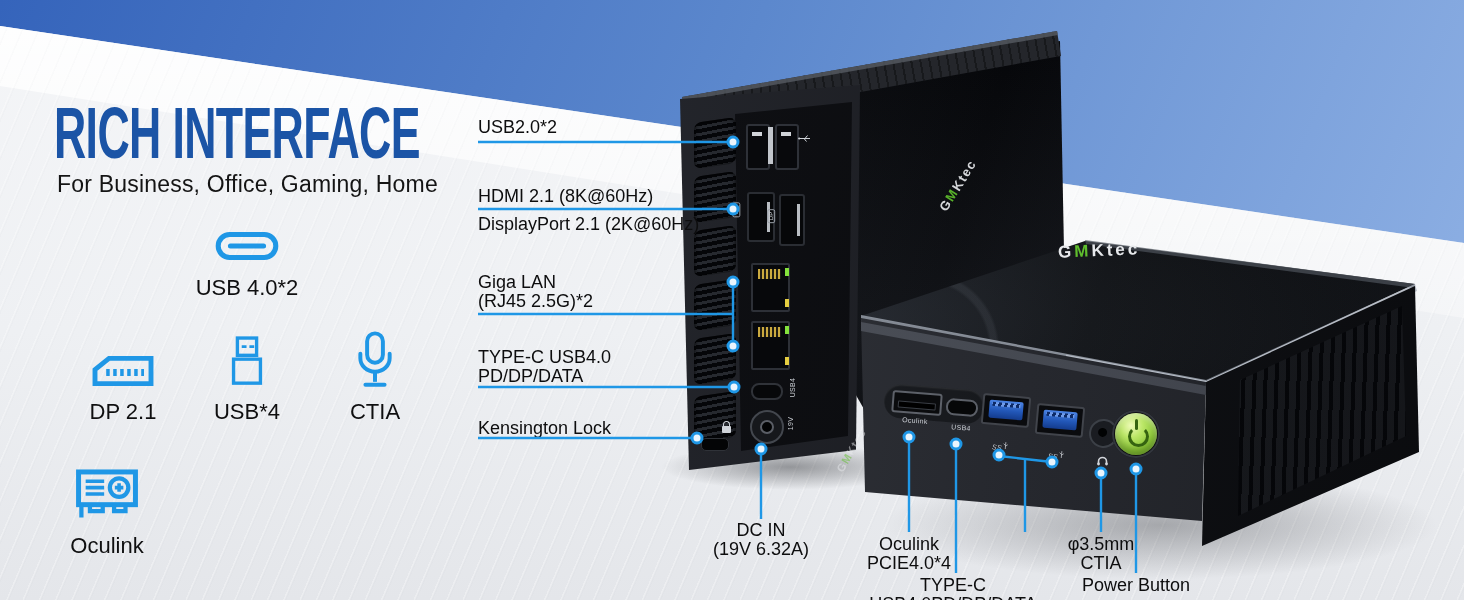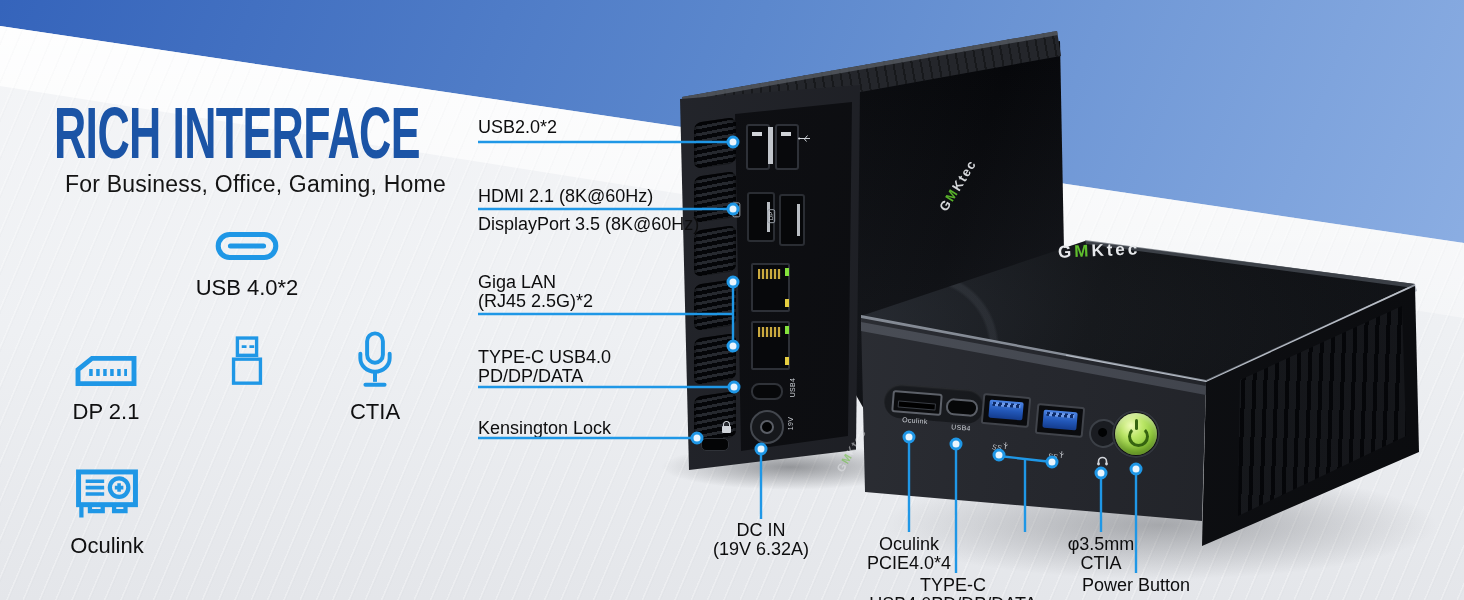--- a/index.html
+++ b/index.html
@@ -13,21 +13,21 @@
     clip-path:polygon(0 0,1464px 0,1464px 243px,0 26px);}
   .horizon{inset:0;background:linear-gradient(180deg,#ffffff 0%,rgba(255,255,255,0) 85%);
     clip-path:polygon(0 26px,1464px 243px,1464px 318px,0 86px);opacity:.95;}
   .streaks{inset:0;opacity:.55;
     background:repeating-linear-gradient(113deg,rgba(255,255,255,.55) 0 1px,rgba(150,156,166,.06) 2px 3px,rgba(255,255,255,0) 3px 15px);
     clip-path:polygon(0 26px,1464px 243px,1464px 600px,0 600px);}
 
   
   .title{left:54px;top:97px;font-size:72px;line-height:1;font-weight:bold;color:#1b54a6;
     letter-spacing:-1px;white-space:nowrap;transform:scaleX(.62);transform-origin:left top;}
-  .subtitle{left:57px;top:171px;font-size:23px;color:#141414;white-space:nowrap;letter-spacing:.2px;margin-left:8px;}
+  .subtitle{left:57px;top:171px;font-size:23px;color:#141414;white-space:nowrap;letter-spacing:.2px;}
 
   
   .cell{position:absolute;width:150px;text-align:center;}
   .icn{display:flex;align-items:flex-end;justify-content:center;}
   .r1 .icn{height:54px;} .r2 .icn{height:62px;} .r3 .icn{height:68px;}
   .flabel{margin-top:7px;font-size:22px;color:#0f0f10;}
   .ficon{stroke:#1f97e6;fill:none;stroke-width:7;}
 
   
   .rlabel{position:absolute;left:478px;font-size:18px;line-height:20px;color:#0d0d0e;white-space:nowrap;text-align:center;}
@@ -136,37 +136,38 @@
 
   <div class="cell r1" style="left:172px;top:214px">
     <div class="icn">
         <svg width="72" height="44" viewBox="0 0 100 60" class="ficon">
       <rect x="10" y="14" width="80" height="32" rx="16"></rect>
           <line x1="27" y1="30" x2="73" y2="30" stroke-linecap="round"></line>
         </svg>
       </div>
     <div class="flabel">USB 4.0*2</div>
   </div>
-  <div class="cell r2" style="left:31px;top:330px">
+  <div class="cell r2" style="left:48px;top:330px">
     <div class="icn">
         <svg width="72" height="42" viewBox="0 0 100 60" class="ficon">
       <path d="M30 12 H90 V48 H10 V28 Z"></path>
           <line x1="26" y1="32" x2="80" y2="32" stroke-width="10" stroke-dasharray="5 5"></line>
         </svg>
       </div>
     <div class="flabel">DP 2.1</div>
   </div>
   <div class="cell r2" style="left:172px;top:330px">
     <div class="icn">
         <svg width="48" height="58" viewBox="0 0 100 120" class="ficon">
       <rect x="30" y="8" width="40" height="36"></rect>
           <path d="M39 26 H49 M55 26 H65" stroke-width="6"></path>
       <rect x="22" y="52" width="56" height="50"></rect>
         </svg>
       </div>
+    <div class="flabel">USB*4</div>
   </div>
   <div class="cell r2" style="left:300px;top:330px">
     <div class="icn">
         <svg width="58" height="62" viewBox="0 0 100 110" class="ficon">
       <rect x="36" y="6" width="28" height="52" rx="14"></rect>
           <path d="M24 42 v8 a26 24 0 0 0 52 0 v-8" stroke-linecap="round"></path>
       <line x1="50" y1="76" x2="50" y2="92"></line>
           <line x1="33" y1="97" x2="67" y2="97" stroke-linecap="round"></line>
         </svg>
       </div>
@@ -285,21 +286,21 @@
       <circle cx="956" cy="444" r="5"></circle>
       <circle cx="999" cy="455" r="5"></circle>
       <circle cx="1052" cy="462" r="5"></circle>
       <circle cx="1101" cy="473" r="5"></circle>
       <circle cx="1136" cy="469" r="5"></circle>
     </g>
   </svg>
 
   <div class="rlabel" style="top:117px">USB2.0*2</div>
   <div class="rlabel" style="top:186px">HDMI 2.1 (8K@60Hz)</div>
-  <div class="rlabel" style="top:214px">DisplayPort 3.5 (8K@60Hz)</div>
+  <div class="rlabel" style="top:214px">DisplayPort 2.1 (2K@60Hz)</div>
   <div class="rlabel" style="top:272px">Giga LAN</div>
   <div class="rlabel" style="top:291px">(RJ45 2.5G)*2</div>
   <div class="rlabel" style="top:347px">TYPE-C USB4.0</div>
   <div class="rlabel" style="top:366px">PD/DP/DATA</div>
   <div class="rlabel" style="top:418px">Kensington Lock</div>
 
   <div class="clabel" style="left:688px;top:521px;width:146px">
     <div>DC IN</div>
     <div>(19V 6.32A)</div>
   </div>

